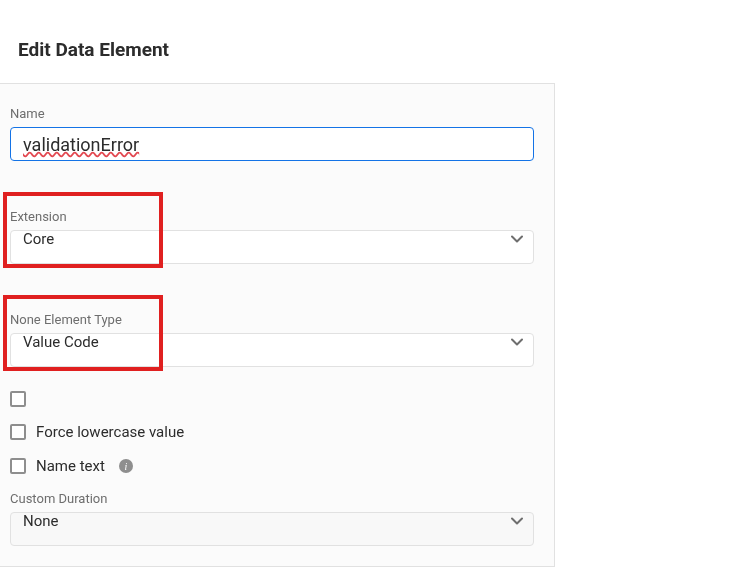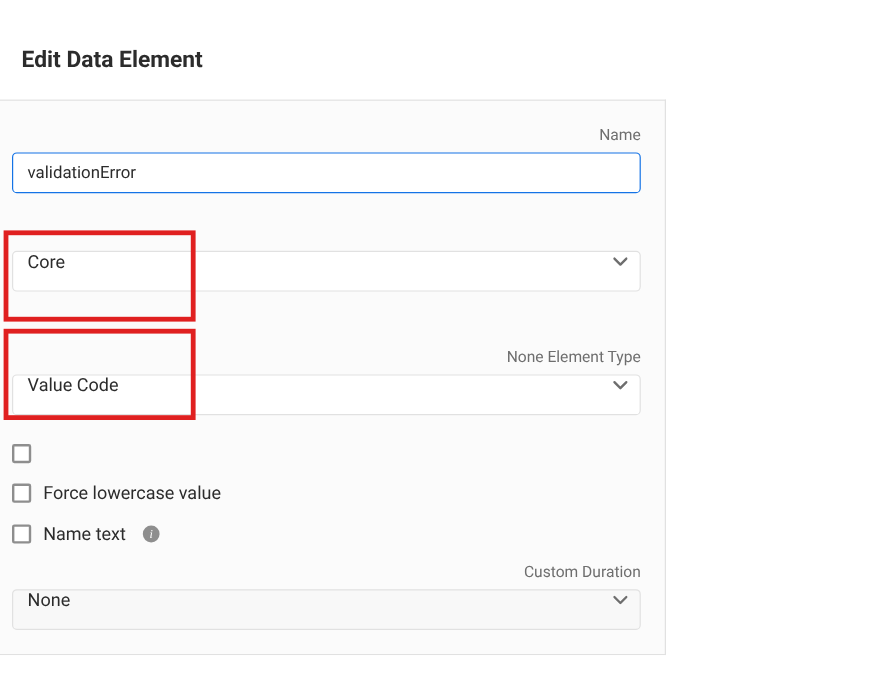--- a/index.html
+++ b/index.html
@@ -27,25 +27,25 @@
     }
     .field-label {
       font-size: 13px;
       color: #6e6e6e;
       margin-bottom: 6px;
       display: block;
     }
     .field-group {
       margin-bottom: 18px;
       position: relative;
-      text-align: right;
     }
     .text-value {
-      font-size: 14px;
-      color: #2c2c2c;
+      font-size: 18px;
+      color: #2c2c2c;
+      text-decoration: underline;
       text-decoration-style: wavy;
       text-decoration-color: #e34850;
       text-decoration-skip-ink: none;
     }
     .input-wrap {
       width: 100%;
       height: 34px;
       border: 1px solid #1473e6;
       border-radius: 4px;
       background: #fff;
@@ -144,20 +144,21 @@
     <label class="field-label">Name</label>
     <div class="input-wrap">
       <span class="text-value">validationError</span>
     </div>
   </div>
 
   <div class="gap-lg"></div>
 
   <div class="field-group">
     <div class="highlight-box hb1"></div>
+    <label class="field-label">Extension</label>
     <div class="select select-white">
       <span>Core</span>
       <span class="chevron">
         <svg viewBox="0 0 12 8" width="12" height="8">
             <path d="M1 1.5 L6 6.5 L11 1.5" stroke="#6e6e6e" stroke-width="2" fill="none" stroke-linecap="round" stroke-linejoin="round"></path>
           </svg>
       </span>
     </div>
   </div>
 

